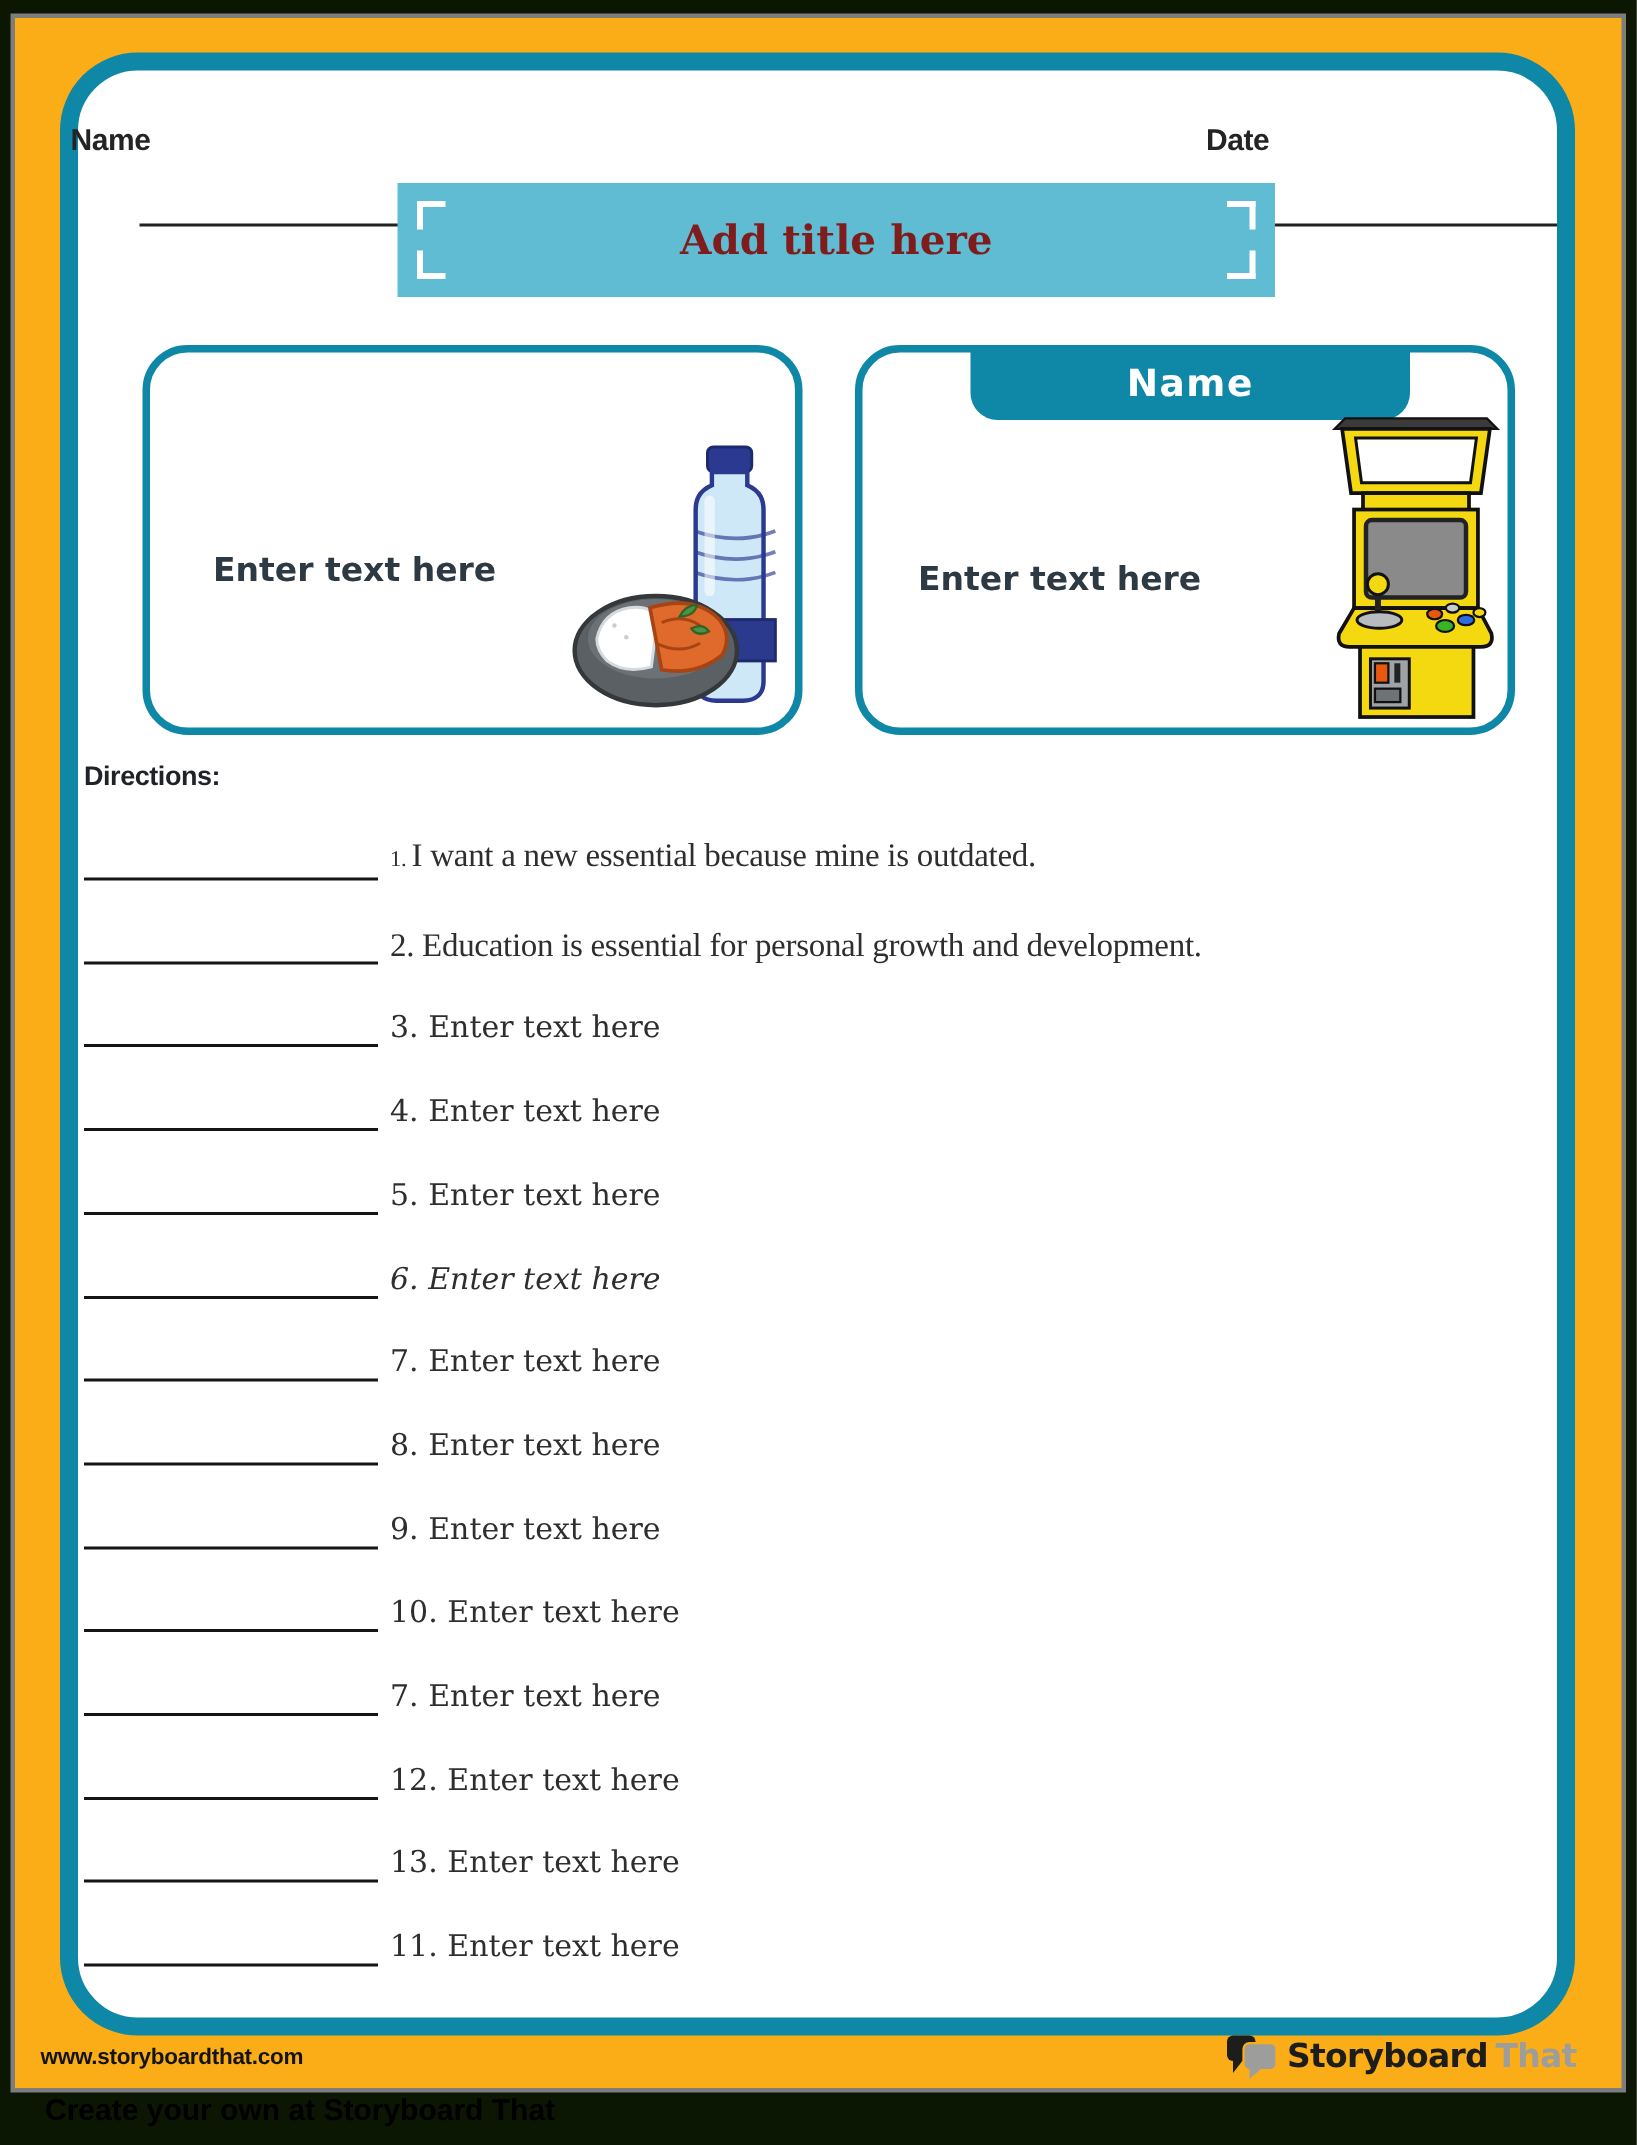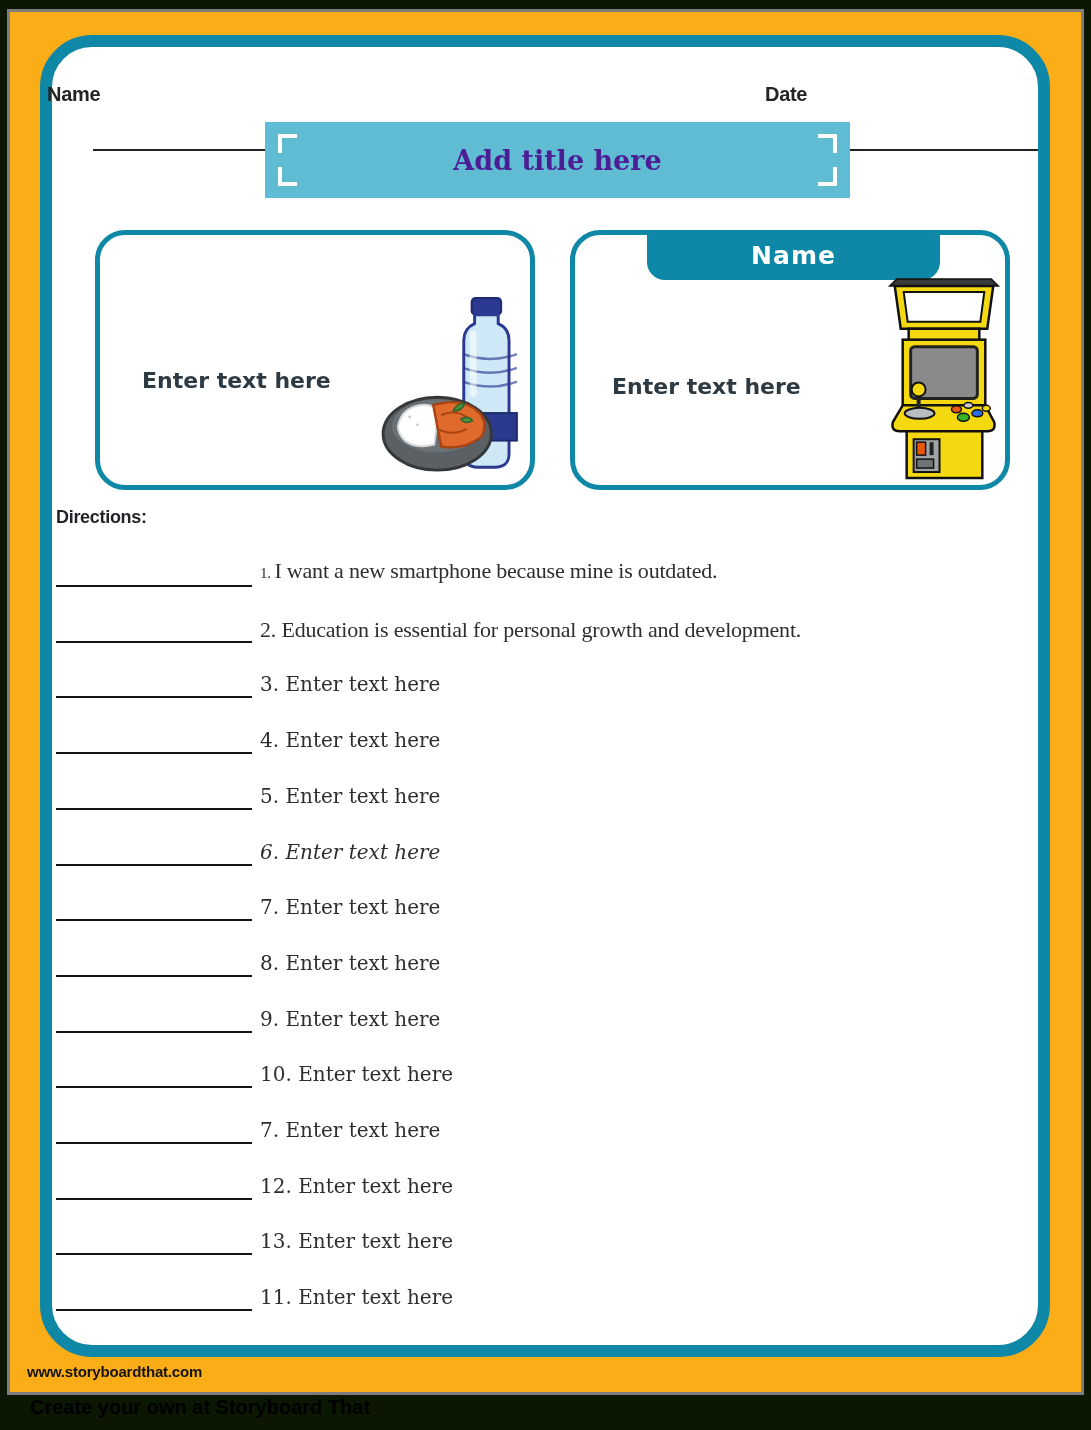--- a/index.html
+++ b/index.html
@@ -16,21 +16,21 @@
   .sheet{position:absolute; left:30px; top:23px; width:1010px; height:1322px;
          background:#fff; border:12px solid var(--teal); border-radius:52px;}
 
   
   .fieldlabel{position:absolute; font-weight:700; font-size:20px; color:#242424; letter-spacing:-0.3px;}
   .writeline{position:absolute; height:26px; border-bottom:2px solid #222;}
 
   
   .titlebox{position:absolute; left:213px; top:75px; width:585px; height:76px;
             background:var(--titleblue); display:flex; align-items:center; justify-content:center;}
-  .titlebox .titletext{font-family:"DejaVu Serif", serif; font-weight:700; font-size:27px; color:#4c1d95;}
+  .titlebox .titletext{font-family:"DejaVu Serif", serif; font-weight:700; font-size:27px; color:#7f1d1d;}
   .bracket{position:absolute; width:19px; height:19px; border:0 solid #fff;}
   .b-tl{left:13px; top:12px; border-left-width:4px; border-top-width:4px;}
   .b-tr{right:13px; top:12px; border-right-width:4px; border-top-width:4px;}
   .b-bl{left:13px; bottom:12px; border-left-width:4px; border-bottom-width:4px;}
   .b-br{right:13px; bottom:12px; border-right-width:4px; border-bottom-width:4px;}
 
   
   .catbox{position:absolute; top:183px; width:440px; height:260px;
           border:5px solid var(--teal); border-radius:30px; background:#fff;}
   .catbox.needs{left:43px;}
@@ -61,21 +61,21 @@
 </style>
 </head>
 <body>
 
 <div class="stage">
   <div class="paper">
     <div class="sheet">
 
       <span class="fieldlabel" style="left:-5px; top:36px;">Name</span>
       <div class="writeline" style="left:41px; top:78px; width:535px;"></div>
-      <span class="fieldlabel" style="left:713px; top:36px;">Date</span>
+      <span class="fieldlabel" style="left:752px; top:36px;">Date</span>
       <div class="writeline" style="left:756px; top:78px; width:230px;"></div>
 
       <div class="titlebox">
         <span class="bracket b-tl"></span>
         <span class="bracket b-tr"></span>
         <span class="bracket b-bl"></span>
         <span class="bracket b-br"></span>
         <span class="titletext">Add title here</span>
       </div>
 
@@ -132,21 +132,21 @@
           <rect x="30" y="166" width="9" height="13" fill="#E8590F" stroke="#111" stroke-width="1.5"></rect>
           <rect x="43" y="166" width="4" height="13" fill="#222"></rect>
           <rect x="30" y="183" width="17" height="9" fill="#6E7376" stroke="#111" stroke-width="1.5"></rect>
         </svg>
       </div>
 
       <span class="directions">Directions:</span>
       <div id="list-rows">
           <div class="row statement first" style="top: 510px;">
             <span class="blank"></span>
-            <span class="itemtext"><span class="num">1. </span><span class="txt">I want a new smartphone because mine is outdated.</span></span>
+            <span class="itemtext"><span class="num">1. </span><span class="txt">I want a new essential because mine is outdated.</span></span>
           </div>
           <div class="row statement" style="top: 565.7px;">
             <span class="blank"></span>
             <span class="itemtext"><span class="num">2. </span><span class="txt">Education is essential for personal growth and development.</span></span>
           </div>
           <div class="row placeholder" style="top: 621.4px;">
             <span class="blank"></span>
             <span class="itemtext"><span class="num">3. </span><span class="txt">Enter text here</span></span>
           </div>
           <div class="row placeholder" style="top: 677.1px;">
@@ -191,16 +191,26 @@
           </div>
           <div class="row placeholder" style="top: 1234.1px;">
             <span class="blank"></span>
             <span class="itemtext"><span class="num">11. </span><span class="txt">Enter text here</span></span>
           </div>
         </div>
 
     </div>
 
     <span class="site">www.storyboardthat.com</span>
+    <div class="logo">
+      <svg width="36" height="31" viewBox="0 0 36 31">
+        <rect x="1" y="1" width="19" height="17" rx="4" fill="#1D1D1B"></rect>
+        <polygon points="5,17 12,17 5,26" fill="#1D1D1B"></polygon>
+        <rect x="12" y="6" width="22" height="18" rx="4" fill="#9D9D9C" stroke="#FBAD18" stroke-width="1.5"></rect>
+        <polygon points="16,23 24,23 16,30" fill="#9D9D9C"></polygon>
+      </svg>
+      <span class="word w1">Storyboard</span>
+        <span class="word w2">That</span>
+    </div>
   </div>
 
   <span class="tagline">Create your own at Storyboard That</span>
 </div>
 
 </body></html>

